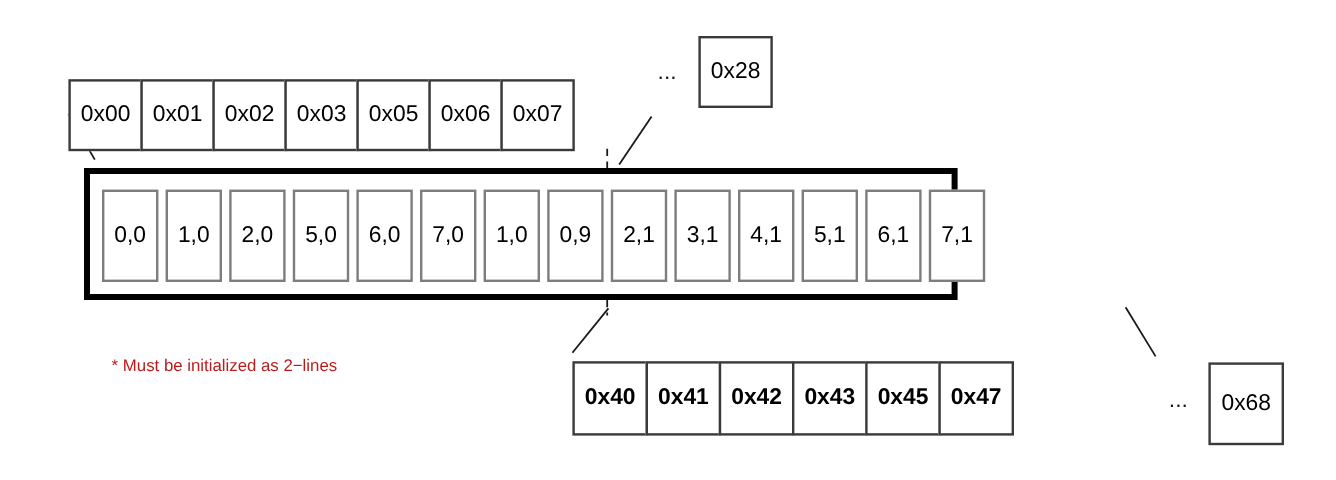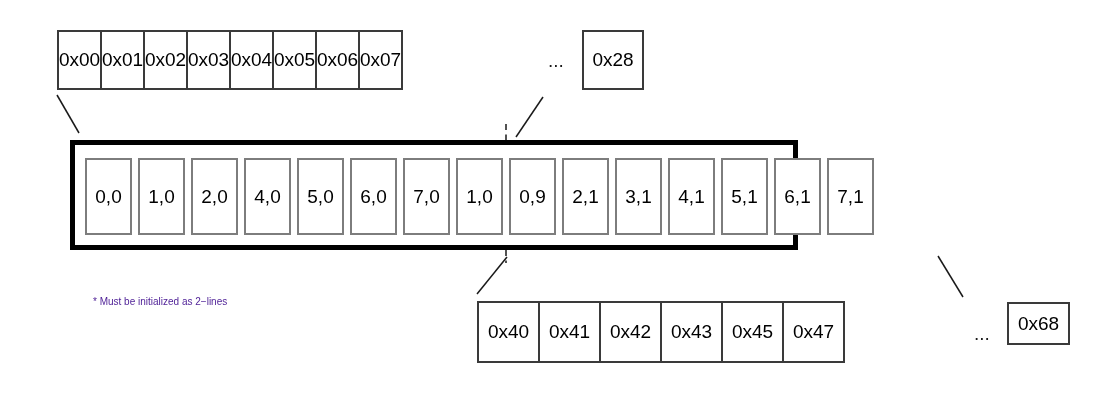--- a/index.html
+++ b/index.html
@@ -34,36 +34,36 @@
     border: 2px solid #3a3a3a;
     display: flex;
     align-items: center;
     justify-content: center;
     font-size: 19px;
     letter-spacing: 0px;
     background: #ffffff;
   }
   .addr-cell + .addr-cell { margin-left: -2px; }
   .top-row    { left: 57px;  top: 30px; }
-  .top-row .addr-cell    { width: 45px; height: 60px; }
-  .bottom-row { left: 477px; top: 301px; }
+  .top-row .addr-cell    { width: 62px; height: 60px; margin-top: 36px; }
+  .bottom-row { left: 477px; top: 301px; font-weight: bold; }
   .bottom-row .addr-cell { width: 63px; height: 62px; }
   
   .single-box {
     position: absolute;
     box-sizing: border-box;
     border: 2px solid #3a3a3a;
     display: flex;
     align-items: center;
     justify-content: center;
     font-size: 19px;
     background: #ffffff;
   }
   .box-0x28 { left: 582px;  top: 30px;  width: 62px; height: 60px; }
-  .box-0x68 { left: 1007px; top: 302px; width: 63px; height: 43px; }
+  .box-0x68 { left: 1007px; top: 302px; width: 63px; height: 69px; }
   
   .ellipsis {
     position: absolute;
     font-size: 19px;
     color: #1a1a1a;
   }
   .ellipsis-top    { left: 548px; top: 50px; }
   .ellipsis-bottom { left: 974px; top: 323px; }
   
   .buffer-box {
@@ -92,22 +92,22 @@
     align-items: center;
     justify-content: center;
     font-size: 19px;
     background: #ffffff;
   }
   
   .note {
     position: absolute;
     left: 93px;
     top: 296px;
-    font-size: 10px;
-    color: #4c1d95;
+    font-size: 14px;
+    color: #b91c1c;
   }
 </style>
 </head>
 <body>
 
 <div class="canvas">
 
   <svg class="connectors" viewBox="0 0 1113 400" xmlns="http://www.w3.org/2000/svg">
     <line x1="57" y1="95" x2="79" y2="133" stroke="#1a1a1a" stroke-width="1.5"></line>
     <line x1="543" y1="97" x2="516" y2="137" stroke="#1a1a1a" stroke-width="1.5"></line>
@@ -119,21 +119,20 @@
   <div class="addr-row top-row">
 
       <div class="addr-cell">0x00</div>
 
       <div class="addr-cell">0x01</div>
 
       <div class="addr-cell">0x02</div>
 
       <div class="addr-cell">0x03</div>
 
-      <div class="addr-cell">0x04</div>
 
       <div class="addr-cell">0x05</div>
 
       <div class="addr-cell">0x06</div>
 
       <div class="addr-cell">0x07</div>
     </div>
 
   <span class="ellipsis ellipsis-top">...</span>
 
@@ -142,21 +141,20 @@
   <div class="buffer-box">
     <div class="buffer-cells">
 
         <div class="buffer-cell">0,0</div>
 
         <div class="buffer-cell">1,0</div>
 
         <div class="buffer-cell">2,0</div>
 
 
-        <div class="buffer-cell">4,0</div>
 
         <div class="buffer-cell">5,0</div>
 
         <div class="buffer-cell">6,0</div>
 
         <div class="buffer-cell">7,0</div>
 
         <div class="buffer-cell">1,0</div>
 
         <div class="buffer-cell">0,9</div>

